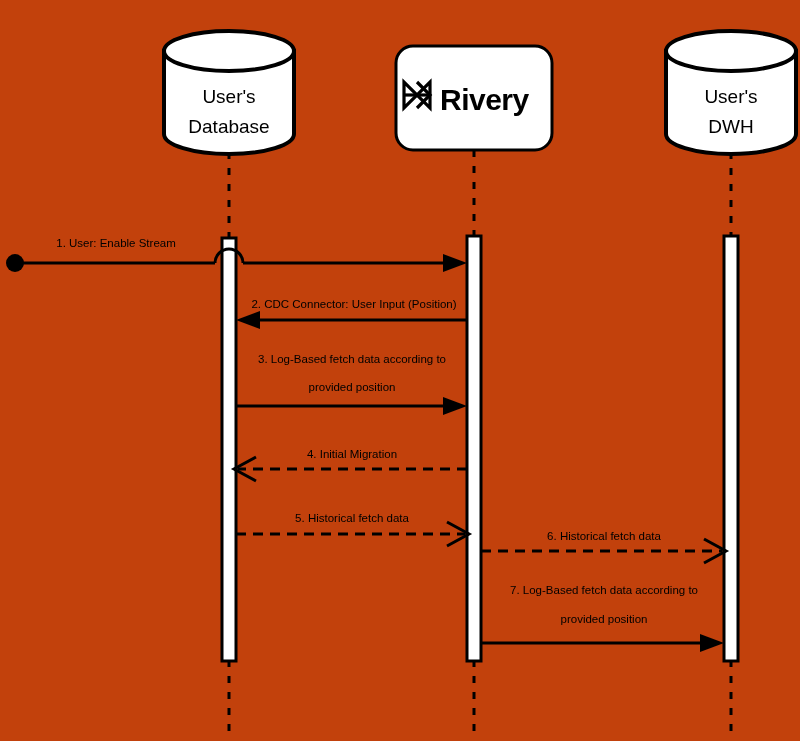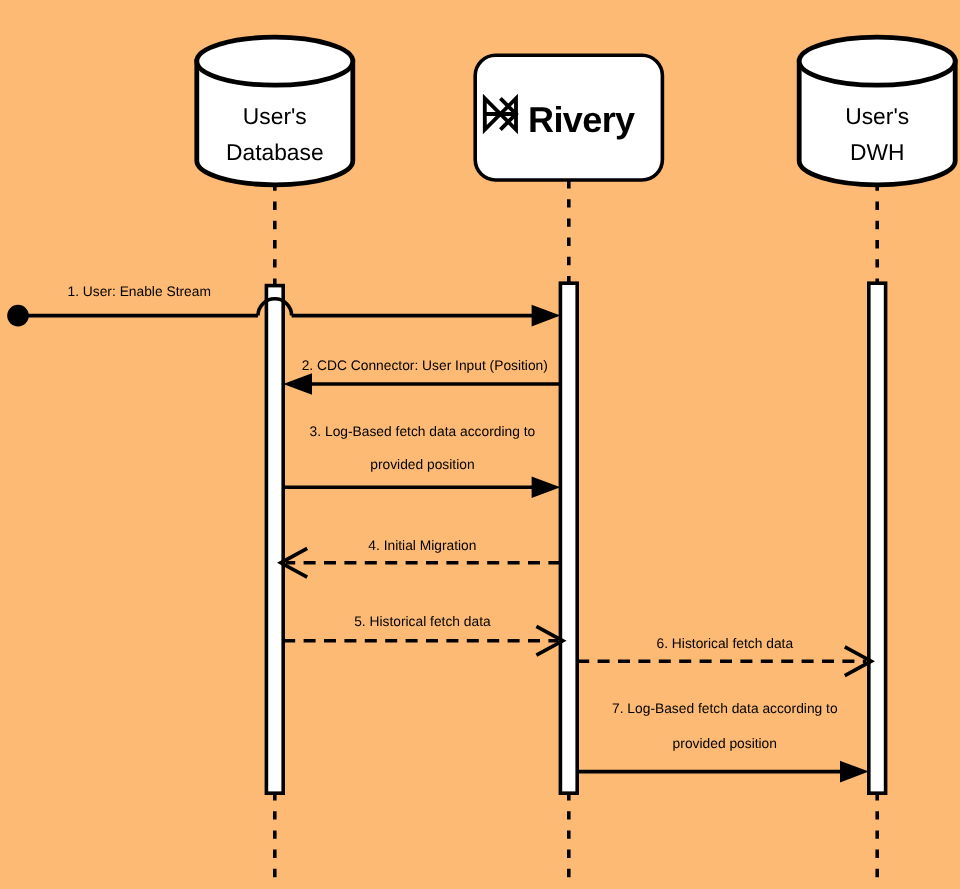--- a/index.html
+++ b/index.html
@@ -9,21 +9,21 @@
     background: #ffffff;
   }
   body {
     font-family: "Liberation Sans", sans-serif;
     color: #000000;
   }
   #stage {
     position: relative;
     width: 800px;
     height: 741px;
-    background: #fdba74;
+    background: #c2410c;
     overflow: hidden;
   }
   #diagram-svg {
     position: absolute;
     left: 0;
     top: 0;
     width: 800px;
     height: 741px;
   }
   .node-title {

